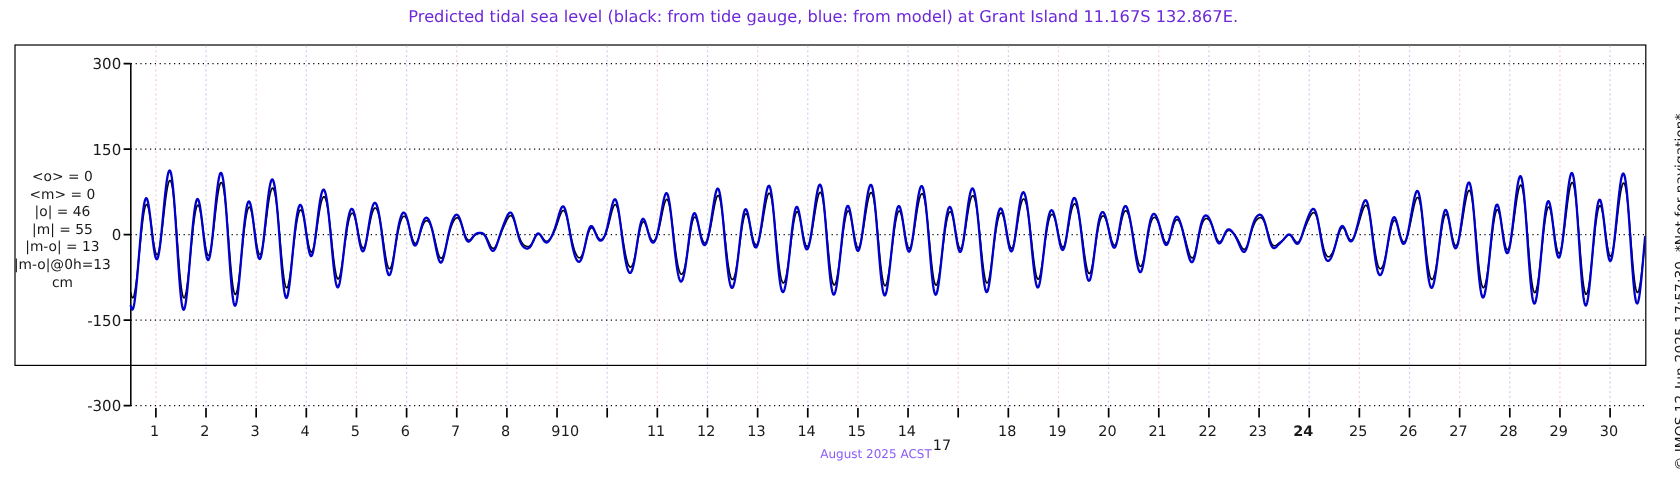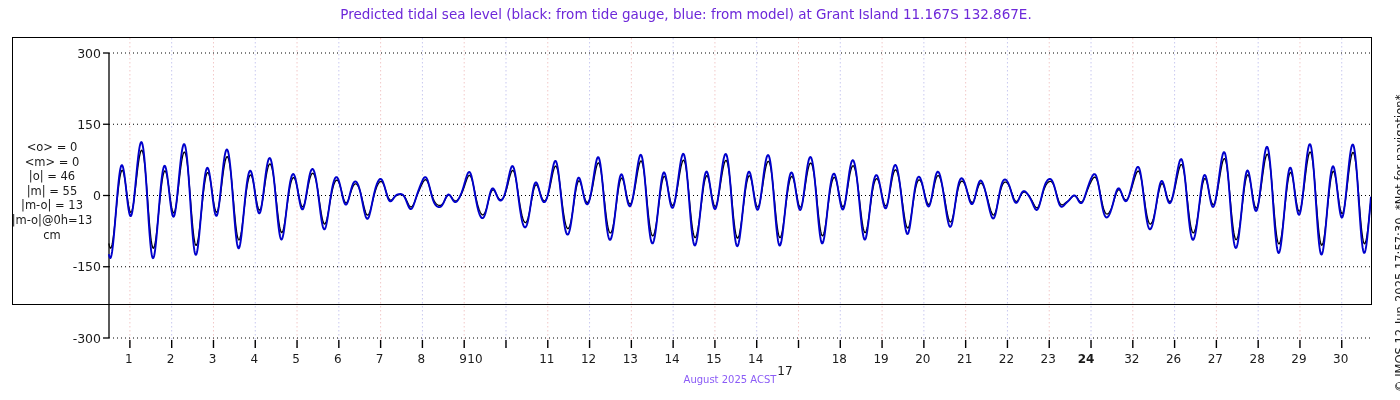--- a/index.html
+++ b/index.html
@@ -169,21 +169,21 @@
     <span class="xlab" style="left: 713.927px;">15</span>
     <span class="xlab" style="left: 755.715px;">14</span>
     <span class="xlab" style="left: 785px; margin-top: 12px;">17</span>
     <span class="xlab" style="left: 839.291px;">18</span>
     <span class="xlab" style="left: 881.079px;">19</span>
     <span class="xlab" style="left: 922.868px;">20</span>
     <span class="xlab" style="left: 964.656px;">21</span>
     <span class="xlab" style="left: 1006.44px;">22</span>
     <span class="xlab" style="left: 1048.23px;">23</span>
     <span class="xlab" style="left: 1086px; font-weight: bold;">24</span>
-    <span class="xlab" style="left: 1131.81px;">32</span>
+    <span class="xlab" style="left: 1131.81px;">25</span>
     <span class="xlab" style="left: 1173.6px;">26</span>
     <span class="xlab" style="left: 1215.38px;">27</span>
     <span class="xlab" style="left: 1257.17px;">28</span>
     <span class="xlab" style="left: 1298.96px;">29</span>
     <span class="xlab" style="left: 1340.75px;">30</span>
   </div>
 <div id="xtitle">August 2025 ACST</div>
 
 <div id="copyright">
   <span>© IMOS 12-Jun-2025 17:57:30. *Not for navigation*</span>

